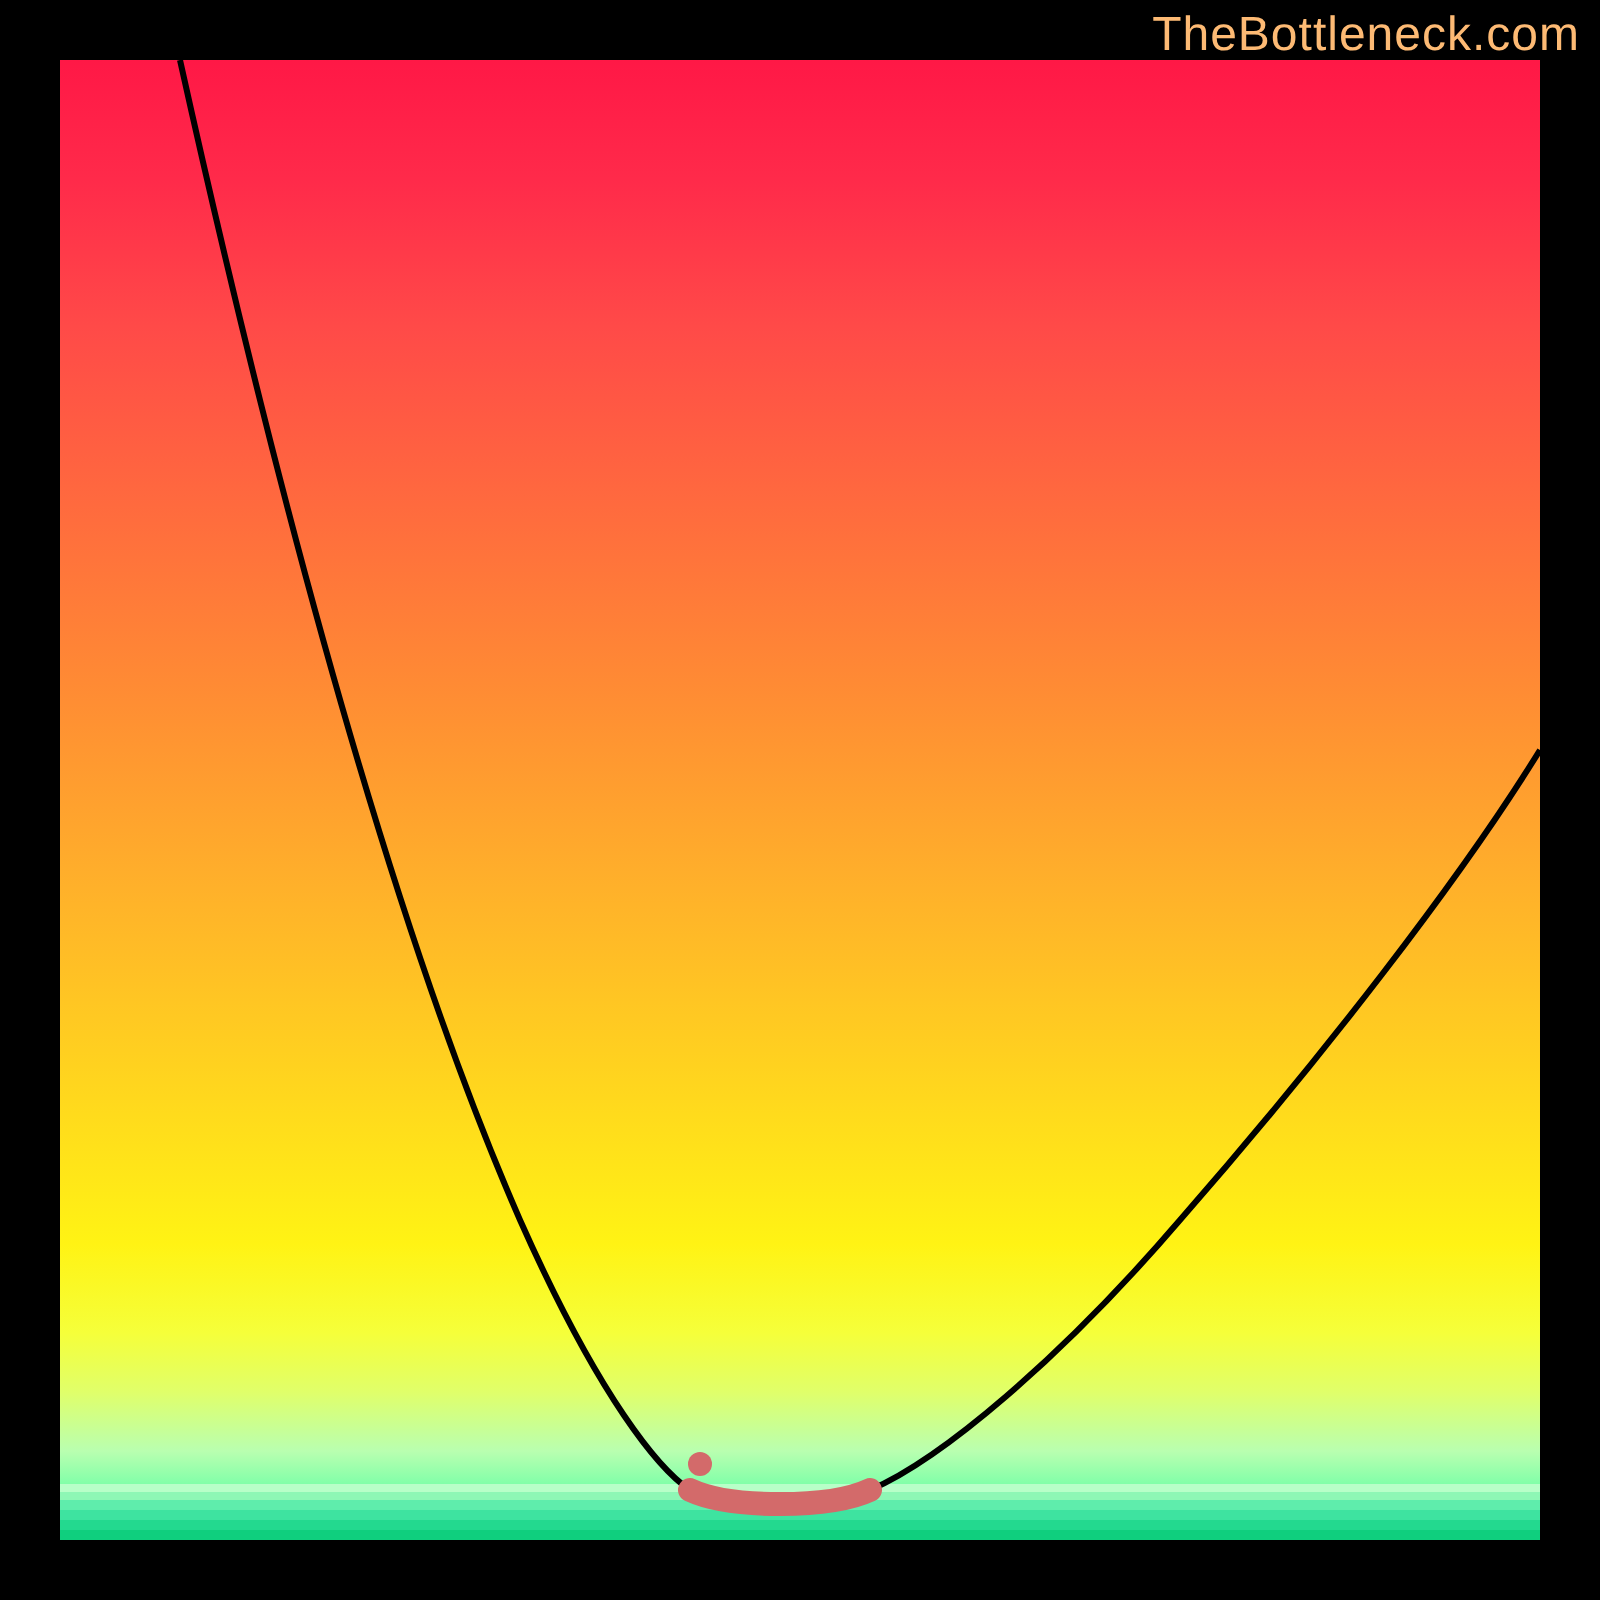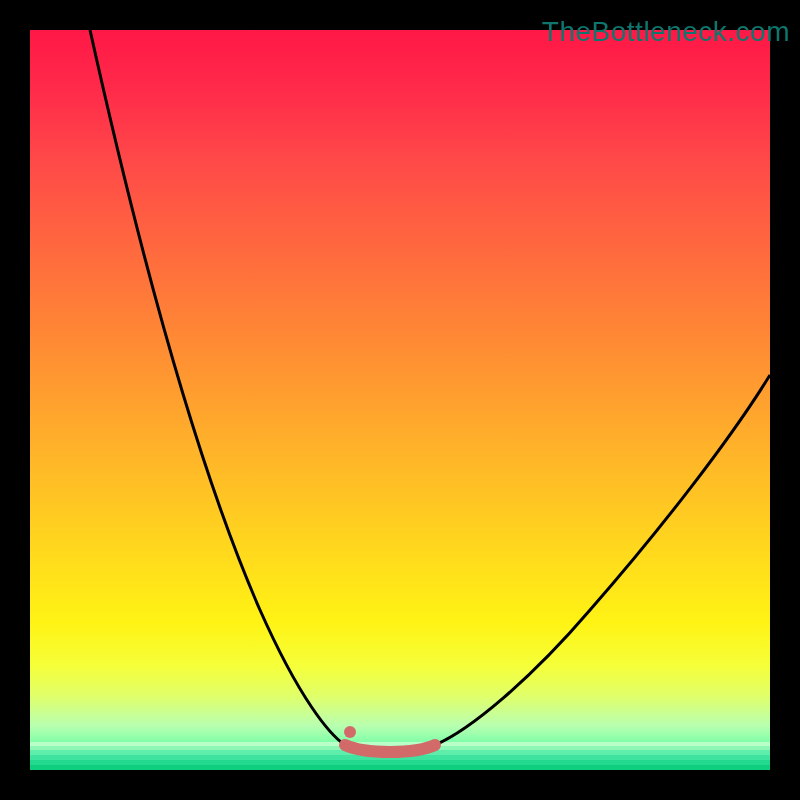--- a/index.html
+++ b/index.html
@@ -44,24 +44,24 @@
     left: 0;
     bottom: 0;
     width: 100%;
     height: 28px;
   }
   .green-stripes div {
     width: 100%;
   }
   .watermark {
     position: absolute;
-    top: 16px;
+    top: 4px;
     right: 10px;
-    color: #0f766e;
-    font-size: 28px;
+    color: #fdba74;
+    font-size: 24px;
     letter-spacing: 0.5px;
     user-select: none;
   }
   svg.curve {
     position: absolute;
     left: 0; top: 0;
     width: 740px;
     height: 740px;
     overflow: visible;
   }

